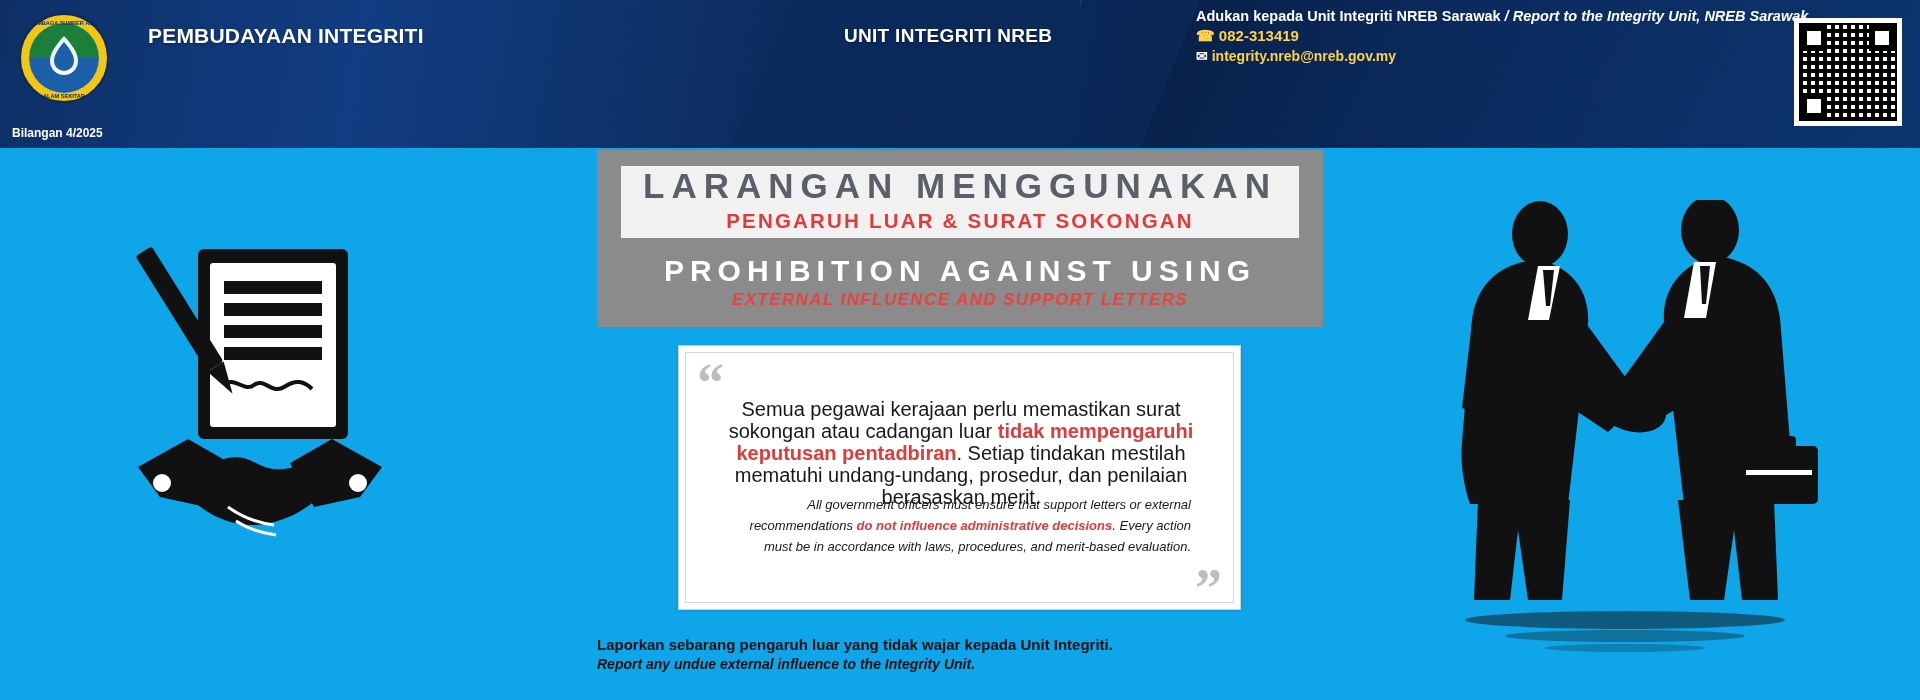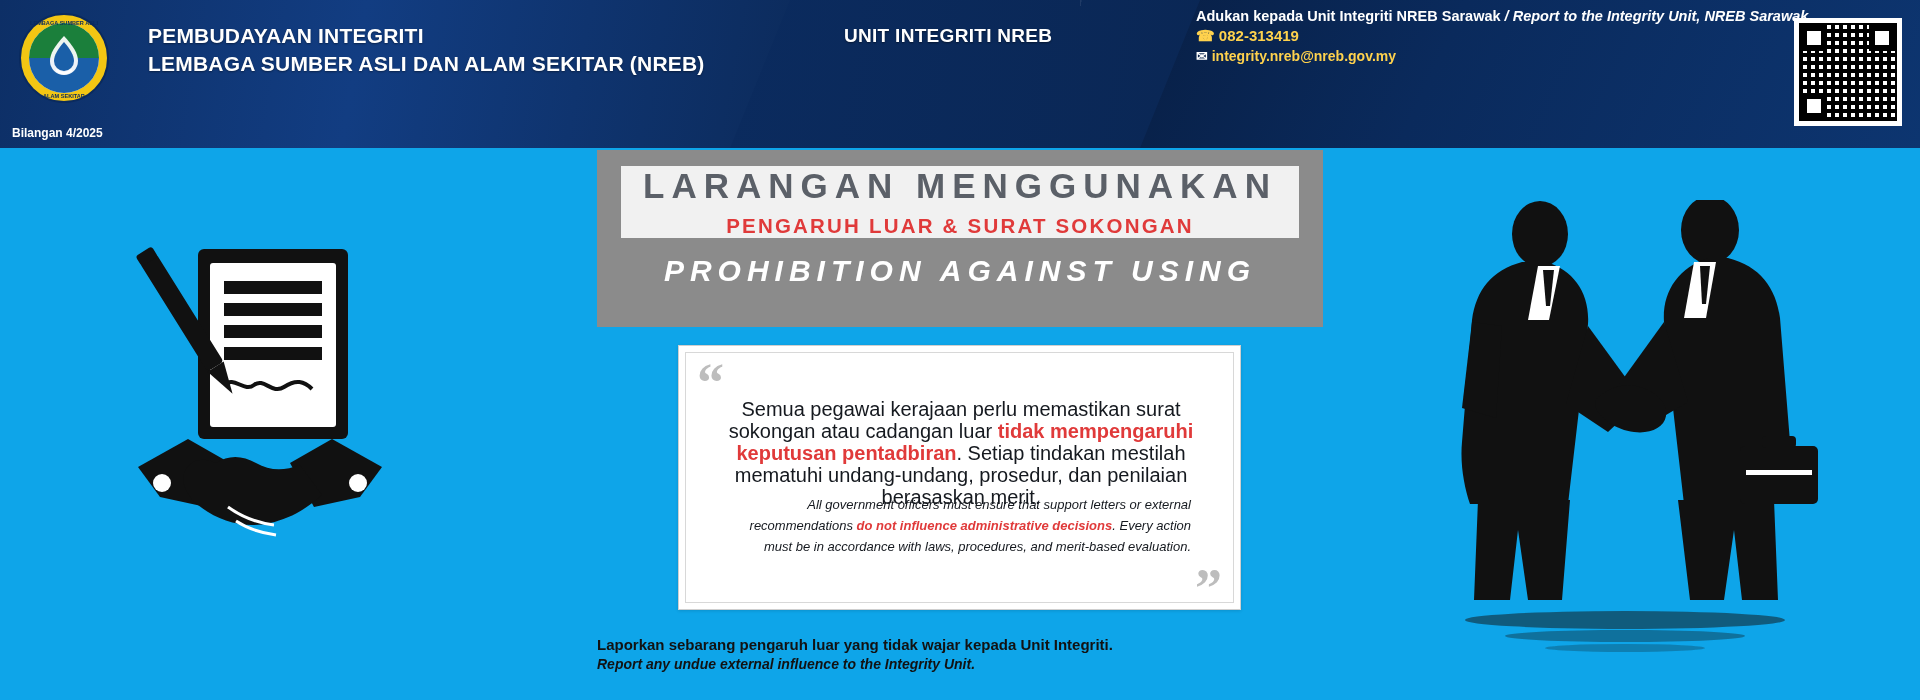--- a/index.html
+++ b/index.html
@@ -114,33 +114,33 @@
   
   .title-block {
     position: absolute; left: 597px; top: 150px;
     width: 726px; height: 177px;
     background: #8b8b8b;
   }
   .title-inner {
     position: absolute; left: 24px; top: 16px;
     width: 678px; height: 72px;
     background: #f1f1f1;
-    display: flex; flex-direction: column; align-items: center; justify-content: space-between;
+    display: flex; flex-direction: column; align-items: center; justify-content: flex-start;
   }
   .t-ms-main {
     font-size: 35px; font-weight: bold; color: #5b6068;
     letter-spacing: 7px; line-height: 40px;
   }
   .t-ms-sub {
     font-size: 20.5px; font-weight: bold; color: #e03a3a;
     letter-spacing: 2.2px; margin-top: 3px;
   }
   .t-en-main {
     position: absolute; left:0; top: 104px; width: 726px; text-align: center;
-    font-size: 30px; font-weight: bold; font-style: italic; color: #ffffff;
+    font-size: 30px; font-weight: bold; color: #ffffff;
     letter-spacing: 6px;
   }
   .t-en-sub {
     position: absolute; left:0; top: 140px; width: 726px; text-align: center;
     font-size: 17px; font-weight: bold; font-style: italic; color: #e8433f;
     letter-spacing: 1.4px;
   }
 
   
   .quote-card {
@@ -208,21 +208,20 @@
         <path d="M46 24c9 10 14 17 14 25a14 14 0 0 1-28 0c0-8 5-15 14-25z" fill="#ffffff" opacity=".92"></path>
         <path d="M46 30c6 7 10 13 10 19a10 10 0 0 1-20 0c0-6 4-12 10-19z" fill="#1a5fa8"></path>
         <path d="M38 58c5 4 11 4 16 0" stroke="#ffffff" stroke-width="2.5" fill="none"></path>
         <text x="46" y="13" font-size="5.6" font-family="Liberation Sans, sans-serif" font-weight="bold" fill="#0a2a5e" text-anchor="middle">LEMBAGA SUMBER ASLI</text>
         <text x="46" y="86" font-size="5.6" font-family="Liberation Sans, sans-serif" font-weight="bold" fill="#0a2a5e" text-anchor="middle">ALAM SEKITAR</text>
       </svg>
     </div>
 
     <div class="hdr-title">
       <div>PEMBUDAYAAN INTEGRITI</div>
-      <div>LEMBAGA SUMBER ASLI DAN ALAM SEKITAR (NREB)</div>
     </div>
 
     <div class="hdr-issue">Bilangan 4/2025</div>
 
     <div class="hdr-unit">UNIT INTEGRITI NREB</div>
 
     <div class="hdr-report">
       <div class="line1">
         <span>Adukan kepada Unit Integriti NREB Sarawak</span>
         <i>/ Report to the Integrity Unit, NREB Sarawak</i>
@@ -244,20 +243,21 @@
       </div>
     </div>
   </div>
 
   <div class="title-block">
     <div class="title-inner">
       <div class="t-ms-main">LARANGAN MENGGUNAKAN</div>
       <div class="t-ms-sub">PENGARUH LUAR &amp; SURAT SOKONGAN</div>
     </div>
     <div class="t-en-main">PROHIBITION AGAINST USING</div>
+    <div class="t-en-sub">EXTERNAL INFLUENCE AND SUPPORT LETTERS</div>
   </div>
 
   <div class="quote-card">
     <div class="inner-border"></div>
     <div class="qmark qmark-open">“</div>
     <div class="q-ms">
       <span>Semua pegawai kerajaan perlu memastikan surat sokongan atau cadangan luar </span><span class="hl">tidak mempengaruhi keputusan pentadbiran</span><span>. Setiap tindakan mestilah mematuhi undang-undang, prosedur, dan penilaian berasaskan merit.</span>
     </div>
     <div class="q-en">
       <span>All government officers must ensure that support letters or external recommendations </span><span class="hl">do not influence administrative decisions</span><span>.  Every action must be in accordance with laws, procedures, and merit-based evaluation.</span>

